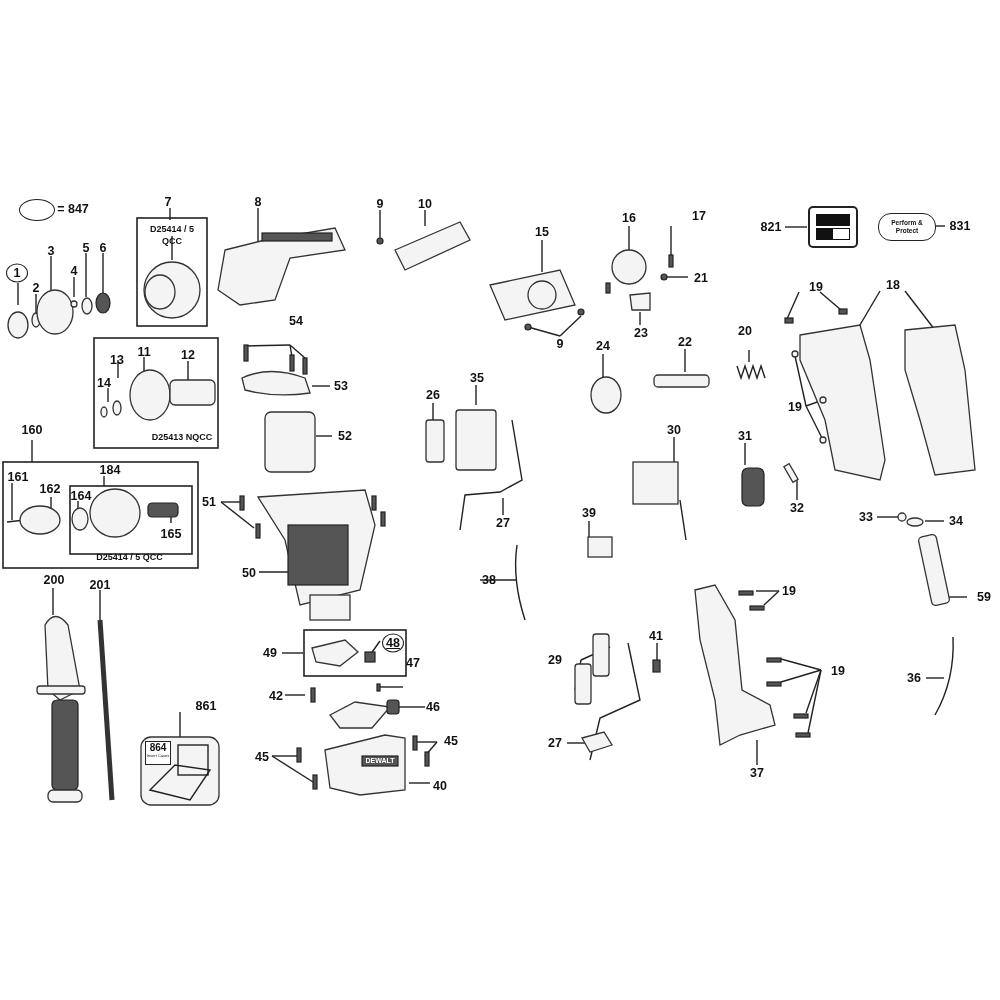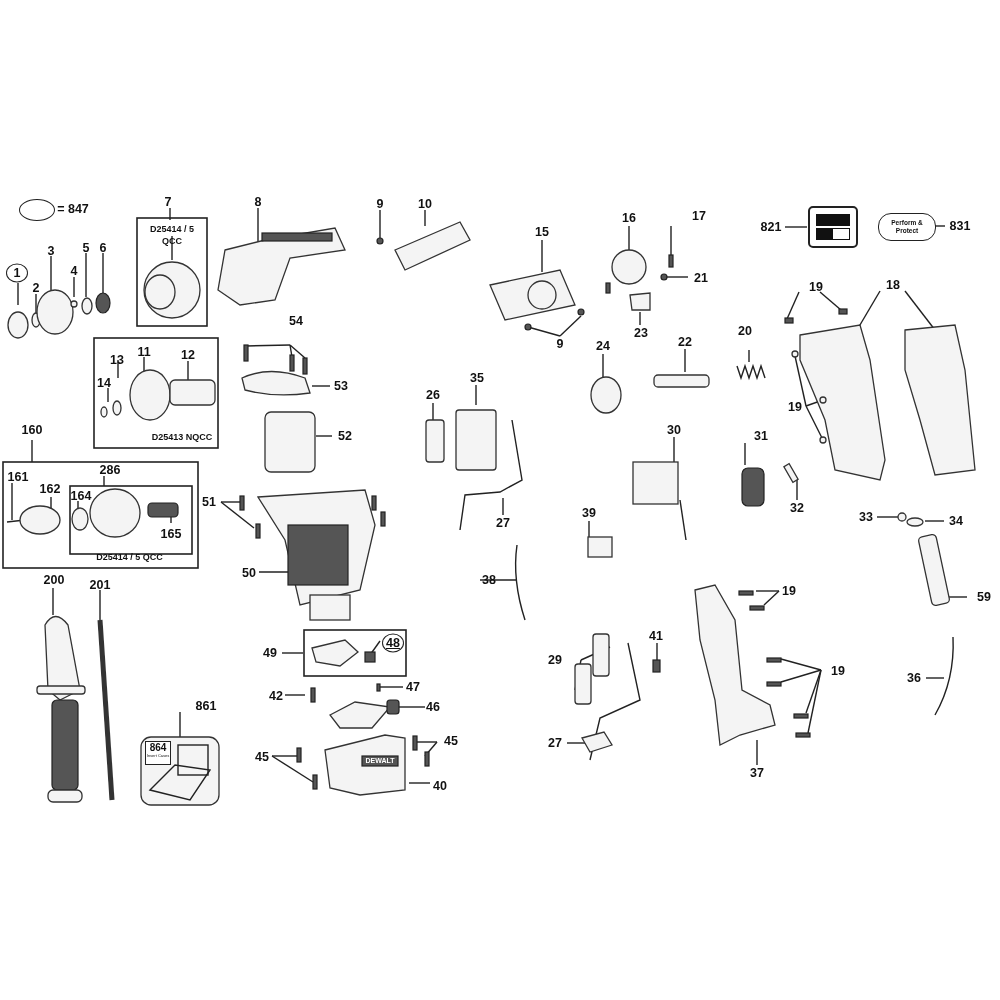--- a/index.html
+++ b/index.html
@@ -318,47 +318,47 @@
   <span class="lbl" style="left:701px; top:278px;">21</span>
   <span class="lbl" style="left:685px; top:342px;">22</span>
   <span class="lbl" style="left:641px; top:333px;">23</span>
   <span class="lbl" style="left:603px; top:346px;">24</span>
   <span class="lbl" style="left:477px; top:378px;">35</span>
   <span class="lbl" style="left:433px; top:395px;">26</span>
   <span class="lbl" style="left:503px; top:523px;">27</span>
   <span class="lbl" style="left:555px; top:743px;">27</span>
   <span class="lbl" style="left:555px; top:660px;">29</span>
   <span class="lbl" style="left:674px; top:430px;">30</span>
-  <span class="lbl" style="left:745px; top:436px;margin-left:16px;">31</span>
+  <span class="lbl" style="left:745px; top:436px;">31</span>
   <span class="lbl" style="left:797px; top:508px;">32</span>
   <span class="lbl" style="left:866px; top:517px;">33</span>
   <span class="lbl" style="left:956px; top:521px;">34</span>
   <span class="lbl" style="left:984px; top:597px;">59</span>
   <span class="lbl" style="left:914px; top:678px;">36</span>
   <span class="lbl" style="left:757px; top:773px;">37</span>
   <span class="lbl" style="left:489px; top:580px;">38</span>
   <span class="lbl" style="left:589px; top:513px;">39</span>
   <span class="lbl" style="left:440px; top:786px;">40</span>
   <span class="lbl" style="left:656px; top:636px;">41</span>
   <span class="lbl" style="left:276px; top:696px;text-align:right;">42</span>
   <span class="lbl" style="left:262px; top:757px;">45</span>
   <span class="lbl" style="left:451px; top:741px;">45</span>
   <span class="lbl" style="left:433px; top:707px;">46</span>
-  <span class="lbl" style="left:413px; top:687px;">47</span>
+  <span class="lbl" style="left:413px; top:663px;">47</span>
   <span class="lbl" style="left:393px; top:643px;text-decoration:underline;">48</span>
   <span class="lbl" style="left:270px; top:653px;">49</span>
   <span class="lbl" style="left:249px; top:573px;">50</span>
   <span class="lbl" style="left:209px; top:502px;">51</span>
   <span class="lbl" style="left:345px; top:436px;">52</span>
   <span class="lbl" style="left:341px; top:386px;">53</span>
   <span class="lbl" style="left:296px; top:321px;">54</span>
   <span class="lbl" style="left:32px; top:430px;">160</span>
   <span class="lbl" style="left:18px; top:477px;">161</span>
   <span class="lbl" style="left:50px; top:489px;">162</span>
-  <span class="lbl" style="left:110px; top:470px;">286</span>
+  <span class="lbl" style="left:110px; top:470px;">184</span>
   <span class="lbl" style="left:81px; top:496px;">164</span>
   <span class="lbl" style="left:171px; top:534px;">165</span>
   <span class="lbl" style="left:54px; top:580px;">200</span>
   <span class="lbl" style="left:100px; top:585px;">201</span>
   <span class="lbl" style="left:771px; top:227px;">821</span>
   <span class="lbl" style="left:960px; top:226px;">831</span>
   <span class="lbl" style="left:180px; top:706px;margin-left:26px;">861</span>
 
   <span class="sub" style="left:380px; top:761px; color:#fff; font-size:7px;">DEWALT</span>
 </div>

